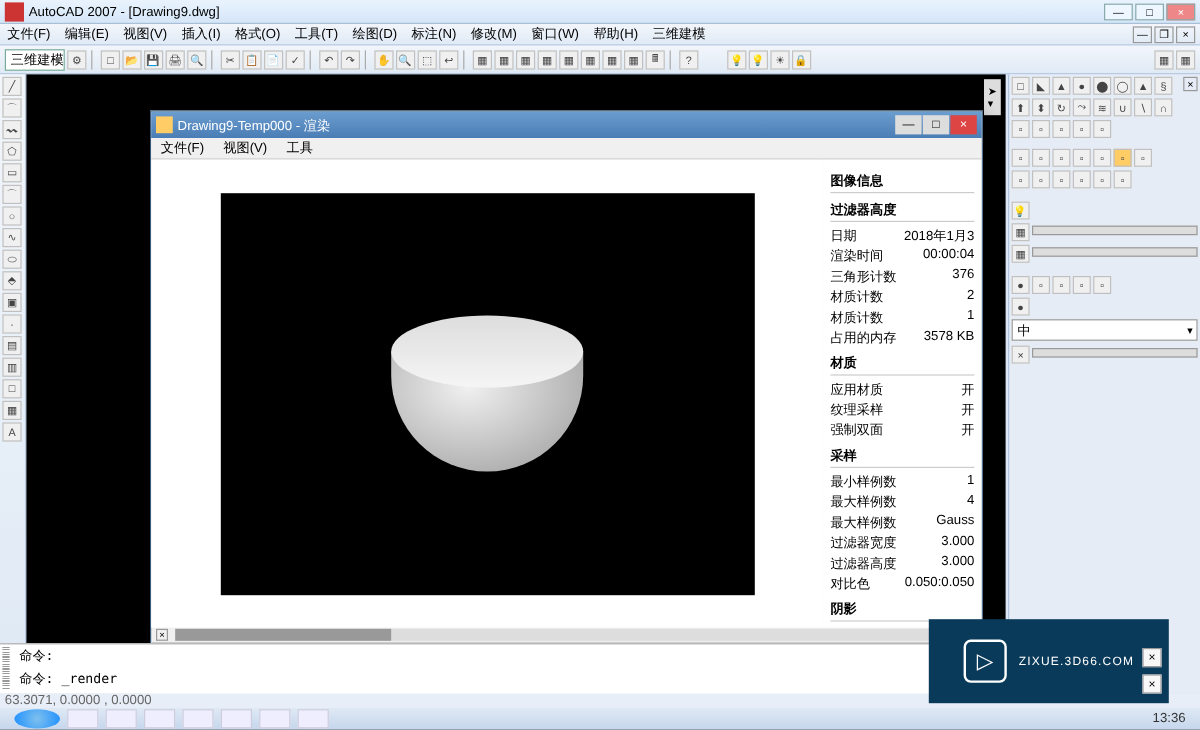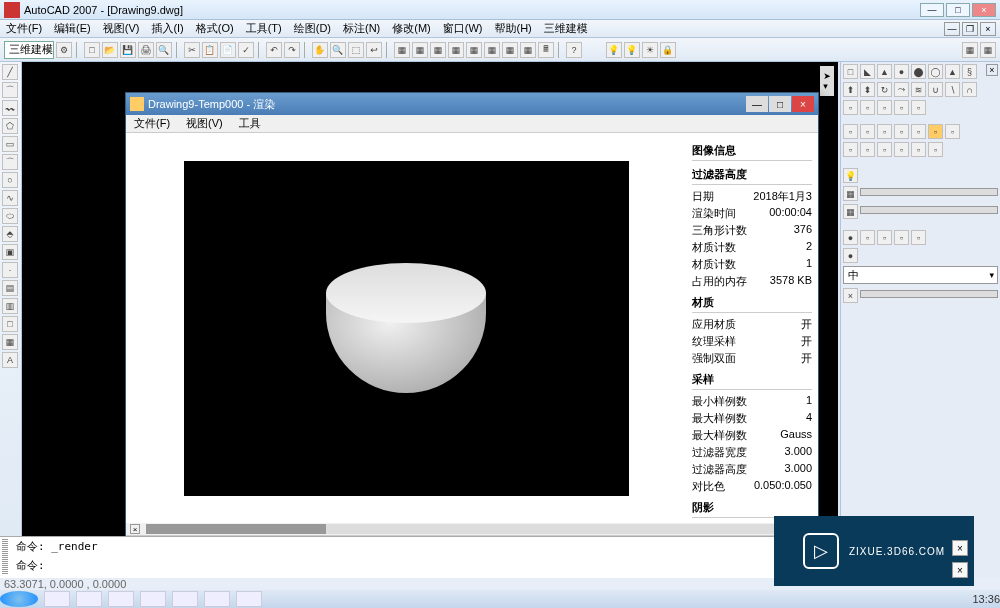--- a/index.html
+++ b/index.html
@@ -71,21 +71,21 @@
 
 
 .cmdarea { position:absolute; bottom:30px; left:0; right:162px; height: 42px; background:#fff; border-top:1px solid #aaa; }
 .cmdarea .cmdline{padding:2px 4px;font-family:monospace;font-size:11px;color:#000;}
 .cmdarea .grip{position:absolute;left:2px;top:2px;width:6px;height:36px;background:repeating-linear-gradient(#999,#999 1px,#fff 1px,#fff 2px);}
 
 
 .statusbar { position:absolute; bottom:18px; left:0; right:0; height:12px; background:#e8eef7; padding:0 4px; font-size:10px;color:#666; }
 
 
-.taskbar { position:absolute; bottom:0; left:0; right:0; height:18px; background:linear-gradient(#dfe9f5,#c5d6ec); display:flex;align-items:center;padding:0 0;gap:6px; }
+.taskbar { position:absolute; bottom:0; left:0; right:0; height:18px; background:linear-gradient(#dfe9f5,#c5d6ec); display:flex;align-items:center;padding:0 12px;gap:6px; }
 .taskbar .start{width:38px;height:16px;background:radial-gradient(circle,#7ec0ee,#1e90ff);border-radius:50%;}
 .taskbar .tbitem{width:26px;height:16px;background:#eef;border:1px solid #ccd;}
 .taskbar .clock{margin-left:auto;color:#333;}
 
 
 .watermark{position:absolute;bottom:22px;right:26px;width:200px;height:70px;background:#0a3a5a;color:#fff;display:flex;align-items:center;justify-content:center;gap:10px;}
 .watermark .play{width:36px;height:36px;border:2px solid #fff;border-radius:6px;display:flex;align-items:center;justify-content:center;font-size:18px;}
 .watermark .txt{display:flex;flex-direction:column;}
 .watermark .big{font-size:20px;font-weight:bold;}
 .watermark .sm{font-size:10px;letter-spacing:1px;}
@@ -395,22 +395,22 @@
       <div style="width:100px">640 x 480</div>
       <div style="width:100px">当前</div>
       <div style="width:110px">00:00:04</div>
       <div style="flex:1">中</div>
     </div>
   </div>
 </div>
 
 <div class="cmdarea">
   <div class="grip"></div>
+  <div class="cmdline" style="margin-left:12px">命令:</div>
   <div class="cmdline" style="margin-left:12px">命令: _render</div>
-  <div class="cmdline" style="margin-left:12px">命令:</div>
 </div>
 
 <div class="statusbar">
   <span>63.3071, 0.0000 , 0.0000</span>
 </div>
 
 <div class="taskbar">
   <div class="start"></div>
   <div class="tbitem"></div>
   <div class="tbitem"></div>

